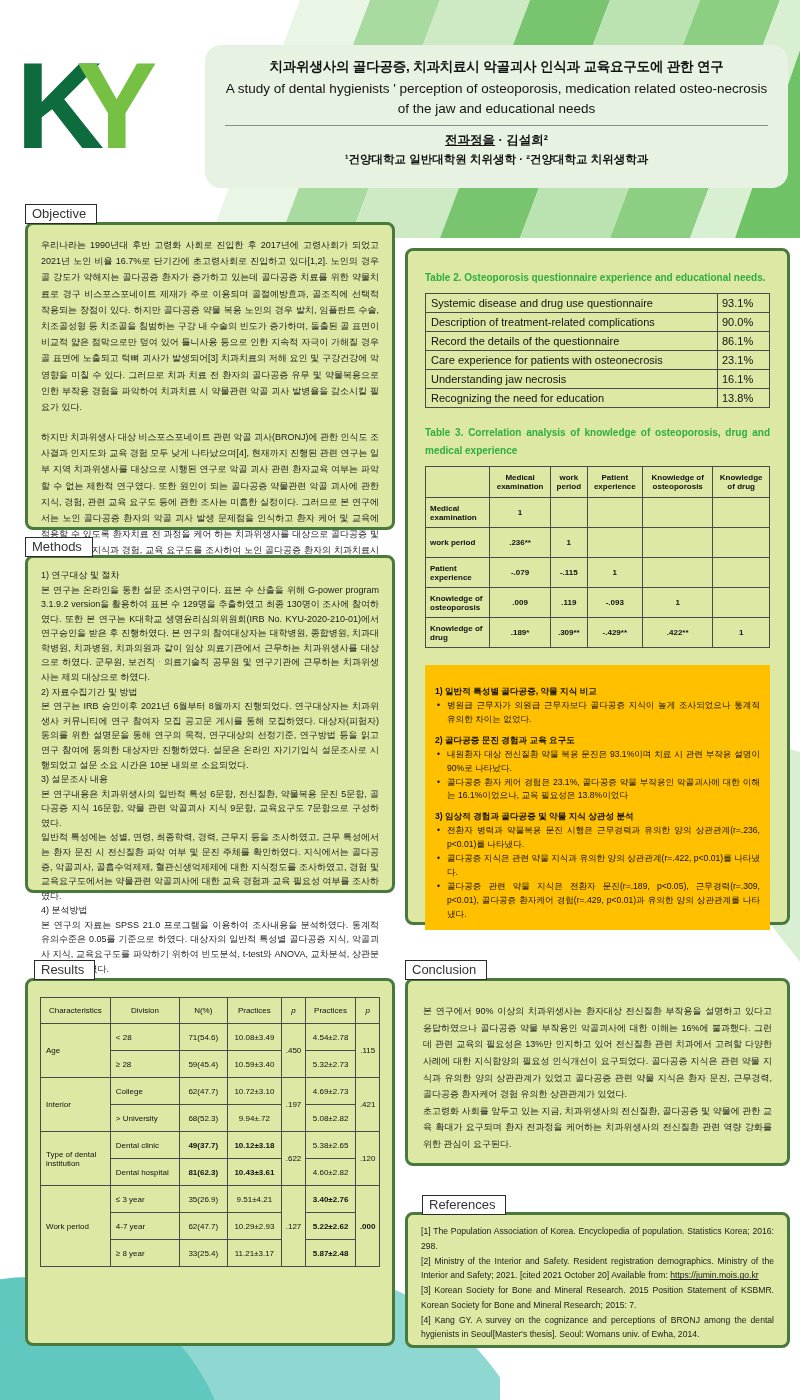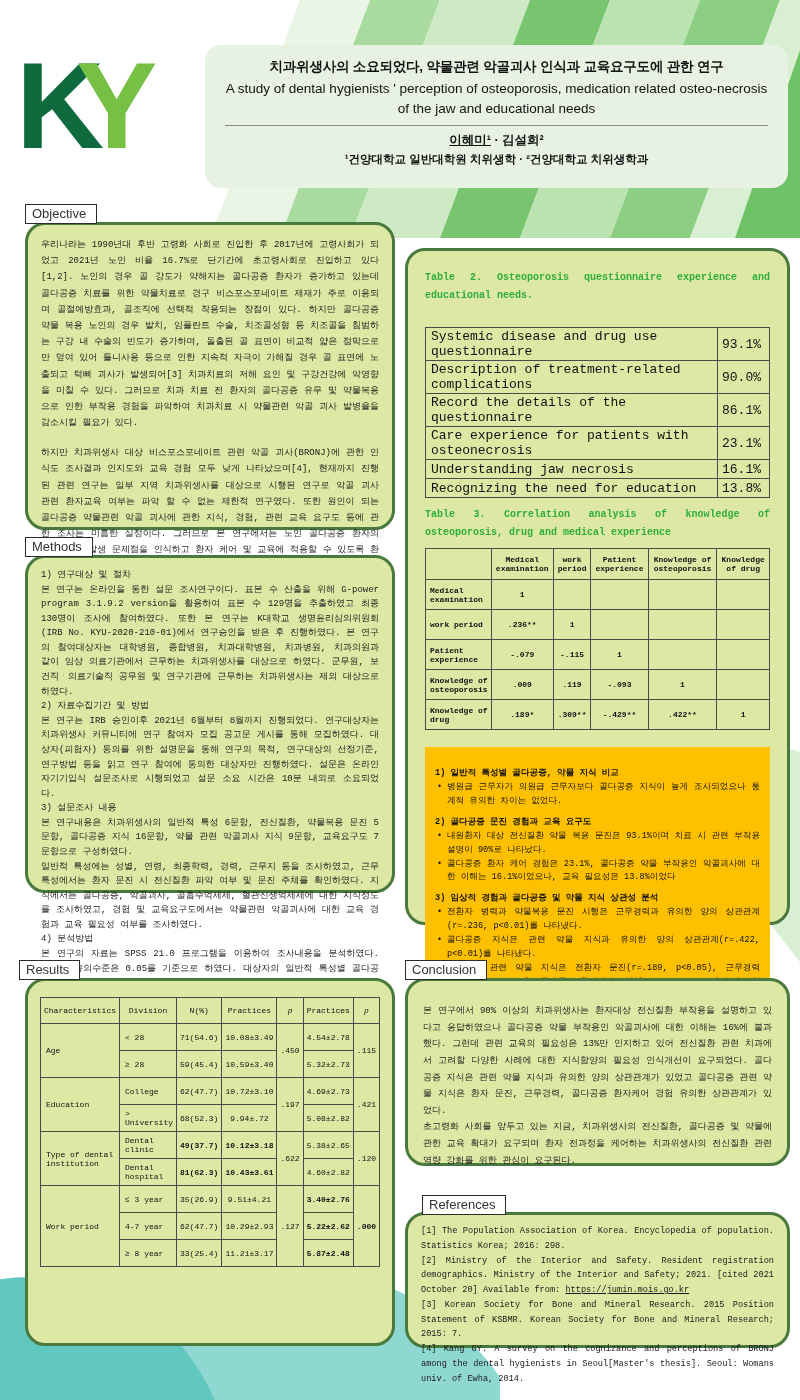--- a/index.html
+++ b/index.html
@@ -18,21 +18,21 @@
   .title-ko { font-size:13.5px; font-weight:bold; color:#111; letter-spacing:-0.2px; }
   .title-en { font-size:13.5px; font-weight:normal; color:#111; width:552px; margin:3px auto 0; line-height:1.45; }
   .header-divider { border:none; border-top:1px solid #8a8a8a; margin:7px 20px 6px; }
   .authors { font-size:12.5px; font-weight:bold; color:#111; }
   .authors .u { text-decoration:underline; }
   .affil { font-size:11.5px; font-weight:bold; color:#111; margin-top:3px; }
 
   
   .sec-label { position:absolute; background:#ffffff; border:1px solid #2b2b2b; color:#333;
     font-size:13px; padding:1px 10px 2px 6px; z-index:4; }
-  .sec-box { position:absolute; background:#dce8a3; border:3px solid #49793c; border-radius:20px; z-index:3;font-family:Liberation Mono, monospace; }
+  .sec-box { position:absolute; background:#dce8a3; border:3px solid #49793c; border-radius:8px; z-index:3; }
 
   .body-text { font-size:9px; line-height:1.8; color:#1a1a1a; text-align:justify; }
   #objective-box { left:25px; top:222px; width:370px; height:308px; padding:12px 13px; }
   #objective-box .para + .para { margin-top:14px; }
 
   #methods-box { left:25px; top:555px; width:370px; height:338px; padding:10px 13px; }
   #methods-box .body-text { line-height:1.62; }
 
   #results-box { left:25px; top:978px; width:370px; height:368px; padding:8px 12px; }
   .table-title { color:#2fae3e; font-weight:bold; font-size:10px; line-height:1.8; text-align:justify; }
@@ -42,21 +42,21 @@
   .b { font-weight:bold; }
   .it { font-style:italic; }
 
   #table1 { margin-top:8px; font-size:8px; }
   #table1 th { font-size:8px; height:26px; }
   #table1 td { height:27px; }
   #table1 td.rowlab { text-align:left; padding-left:5px; }
   #table1 td.div { text-align:left; padding-left:5px; }
 
   #right-results-box { left:405px; top:248px; width:385px; height:677px; padding:12px 17px; }
-  #table2 { margin-top:22px; font-size:13px;padding-left:12px; }
+  #table2 { margin-top:6px; font-size:11px;padding-left:12px; }
   #table2 td { height:19px; }
   #table2 td.q { text-align:left; padding-left:5px; }
   #table2 td.v { width:52px; text-align:left; padding-left:4px; }
 
   #table3 { margin-top:6px; font-size:8px; }
   #table3 th { height:31px; font-weight:bold; }
   #table3 td { height:30px; }
   #table3 td.rowlab { text-align:left; padding-left:4px; font-weight:bold; }
 
   .findings { background:#ffc000; margin-top:17px; padding:8px 10px; font-size:8.6px; line-height:1.62; color:#111; text-align:justify; }
@@ -96,24 +96,24 @@
     <circle cx="290" cy="260" r="255" fill="#8fd8d1"></circle>
     <circle cx="30" cy="215" r="200" fill="#61c8c0"></circle>
   </svg>
 
   <svg id="logo" width="170" height="118" viewBox="0 0 170 118">
     <text x="0" y="100" font-family="Liberation Sans, sans-serif" font-size="122" font-weight="bold" fill="#0e6b3e">K</text>
     <text x="60" y="100" font-family="Liberation Sans, sans-serif" font-size="122" font-weight="bold" fill="#76c043">Y</text>
   </svg>
 
   <div class="header-box">
-    <div class="title-ko">치과위생사의 소요되었다, 약물관련 악골괴사 인식과 교육요구도에 관한 연구</div>
+    <div class="title-ko">치과위생사의 골다공증, 치과치료시 악골괴사 인식과 교육요구도에 관한 연구</div>
     <div class="title-en">A study of dental hygienists '  perception of osteoporosis, medication related osteo-necrosis of the jaw and educational needs</div>
     <hr class="header-divider">
-    <div class="authors"><span class="u">이혜미¹</span><span> · </span><span>김설희²</span></div>
+    <div class="authors"><span class="u">전과정을</span><span> · </span><span>김설희²</span></div>
     <div class="affil">¹건양대학교 일반대학원 치위생학 · ²건양대학교 치위생학과</div>
   </div>
 
   <div class="sec-label" style="left:25px;top:204px;">Objective</div>
   <div class="sec-box" id="objective-box">
     <div class="body-text para">우리나라는 1990년대 후반 고령화 사회로 진입한 후 2017년에 고령사회가 되었고 2021년 노인 비율 16.7%로 단기간에 초고령사회로 진입하고 있다[1,2]. 노인의 경우 골 강도가 약해지는 골다공증 환자가 증가하고 있는데 골다공증 치료를 위한 약물치료로 경구 비스포스포네이트 제재가 주로 이용되며 골절예방효과, 골조직에 선택적 작용되는 장점이 있다. 하지만 골다공증 약물 복용 노인의 경우 발치, 임플란트 수술, 치조골성형 등 치조골을 침범하는 구강 내 수술의 빈도가 증가하며, 돌출된 골 표면이 비교적 얇은 점막으로만 덮여 있어 틀니사용 등으로 인한 지속적 자극이 가해질 경우 골 표면에 노출되고 턱뼈 괴사가 발생되어[3] 치과치료의 저해 요인 및 구강건강에 악영향을 미칠 수 있다. 그러므로 치과 치료 전 환자의 골다공증 유무 및 약물복용으로 인한 부작용 경험을 파악하여 치과치료 시 약물관련 악골 괴사 발병율을 감소시킬 필요가 있다.</div>
     <div class="body-text para">하지만 치과위생사 대상 비스포스포네이트 관련 악골 괴사(BRONJ)에 관한 인식도 조사결과 인지도와 교육 경험 모두 낮게 나타났으며[4], 현재까지 진행된 관련 연구는 일부 지역 치과위생사를 대상으로 시행된 연구로 악골 괴사 관련 환자교육 여부는 파악 할 수 없는 제한적 연구였다. 또한 원인이 되는 골다공증 약물관련 악골 괴사에 관한 지식, 경험, 관련 교육 요구도 등에 관한 조사는 미흡한 실정이다. 그러므로 본 연구에서는 노인 골다공증 환자의 악골 괴사 발생 문제점을 인식하고 환자 케어 및 교육에 적용할 수 있도록 환자치료 전 과정을 케어 하는 치과위생사를 대상으로 골다공증 및 약물에 관한 지식과 경험, 교육 요구도를 조사하여 노인 골다공증 환자의 치과치료시 고려사항에 관한 교육안 개발에 필요한 기초자료를 제공하고 교육의 필요성을 제언 하고자 한다.</div>
   </div>
 
   <div class="sec-label" style="left:25px;top:537px;">Methods</div>
@@ -122,21 +122,21 @@
     <div class="body-text"> 본 연구는 온라인을 통한 설문 조사연구이다. 표본 수 산출을 위해 G-power program 3.1.9.2 version을 활용하여 표본 수 129명을 추출하였고 최종 130명이 조사에 참여하였다. 또한 본 연구는 K대학교 생명윤리심의위원회(IRB No. KYU-2020-210-01)에서 연구승인을 받은 후 진행하였다. 본 연구의 참여대상자는 대학병원, 종합병원, 치과대학병원, 치과병원, 치과의원과 같이 임상 의료기관에서 근무하는 치과위생사를 대상으로 하였다. 군무원, 보건직ㆍ의료기술직 공무원 및 연구기관에 근무하는 치과위생사는 제외 대상으로 하였다.</div>
     <div class="body-text">2) 자료수집기간 및 방법</div>
     <div class="body-text"> 본 연구는 IRB 승인이후 2021년 6월부터 8월까지 진행되었다. 연구대상자는 치과위생사 커뮤니티에 연구 참여자 모집 공고문 게시를 통해 모집하였다. 대상자(피험자) 동의를 위한 설명문을 통해 연구의 목적, 연구대상의 선정기준, 연구방법 등을 읽고 연구 참여에 동의한 대상자만 진행하였다. 설문은 온라인 자기기입식 설문조사로 시행되었고 설문 소요 시간은 10분 내외로 소요되었다.</div>
     <div class="body-text">3) 설문조사 내용</div>
     <div class="body-text"> 본 연구내용은 치과위생사의 일반적 특성 6문항, 전신질환, 약물복용 문진 5문항, 골다공증 지식 16문항, 약물 관련 악골괴사 지식 9문항, 교육요구도 7문항으로 구성하였다.</div>
     <div class="body-text">일반적 특성에는 성별, 연령, 최종학력, 경력, 근무지 등을 조사하였고, 근무 특성에서는 환자 문진 시 전신질환 파악 여부 및 문진 주체를 확인하였다. 지식에서는 골다공증, 악골괴사, 골흡수억제제, 혈관신생억제제에 대한 지식정도를 조사하였고, 경험 및 교육요구도에서는 약물관련 악골괴사에 대한 교육 경험과 교육 필요성 여부를 조사하였다.</div>
     <div class="body-text">4) 분석방법</div>
     <div class="body-text"> 본 연구의 자료는 SPSS 21.0 프로그램을 이용하여 조사내용을 분석하였다. 통계적 유의수준은 0.05를 기준으로 하였다. 대상자의 일반적 특성별 골다공증 지식, 악골괴사 지식, 교육요구도를 파악하기 위하여 빈도분석, t-test와 ANOVA, 교차분석, 상관분석을 이용하였다.</div>
   </div>
 
-  <div class="sec-label" style="left:19px;top:960px;">Results</div>
+  <div class="sec-label" style="left:34px;top:960px;">Results</div>
   <div class="sec-box" id="results-box">
     <table id="table1">
       <tbody>
           <tr>
         <th style="width:74px;">Characteristics</th>
         <th style="width:80px;">Division</th>
         <th style="width:52px;">N(%)</th>
         <th style="width:58px;">Practices</th>
         <th class="it" style="width:24px;">p</th>
         <th style="width:54px;">Practices</th>
@@ -151,21 +151,21 @@
         <td>4.54±2.78</td>
         <td rowspan="2">.115</td>
       </tr>
       <tr>
         <td class="div">≥ 28</td>
         <td>59(45.4)</td>
         <td>10.59±3.40</td>
         <td>5.32±2.73</td>
       </tr>
       <tr>
-        <td class="rowlab" rowspan="2">Education</td>
+        <td class="rowlab" rowspan="2">Interior</td>
         <td class="div">College</td>
         <td>62(47.7)</td>
         <td>10.72±3.10</td>
         <td rowspan="2">.197</td>
         <td>4.69±2.73</td>
         <td rowspan="2">.421</td>
       </tr>
       <tr>
         <td class="div">&gt; University</td>
         <td>68(52.3)</td>
@@ -236,21 +236,21 @@
             <td class="q">Understanding jaw necrosis</td>
             <td class="v">16.1%</td>
           </tr>
       <tr>
             <td class="q">Recognizing the need for education</td>
             <td class="v">13.8%</td>
           </tr>
     </tbody>
       </table>
 
-    <div class="table-title" style="margin-top:8px;">Table 3.  Correlation analysis of  knowledge of osteoporosis, drug and medical experience</div>
+    <div class="table-title" style="margin-top:16px;">Table 3.  Correlation analysis of  knowledge of osteoporosis, drug and medical experience</div>
     <table id="table3">
       <tbody>
           <tr>
         <th style="width:64px;"></th>
         <th>Medical examination</th>
         <th>work period</th>
         <th>Patient experience</th>
         <th>Knowledge of osteoporosis</th>
         <th>Knowledge of drug</th>
       </tr>

